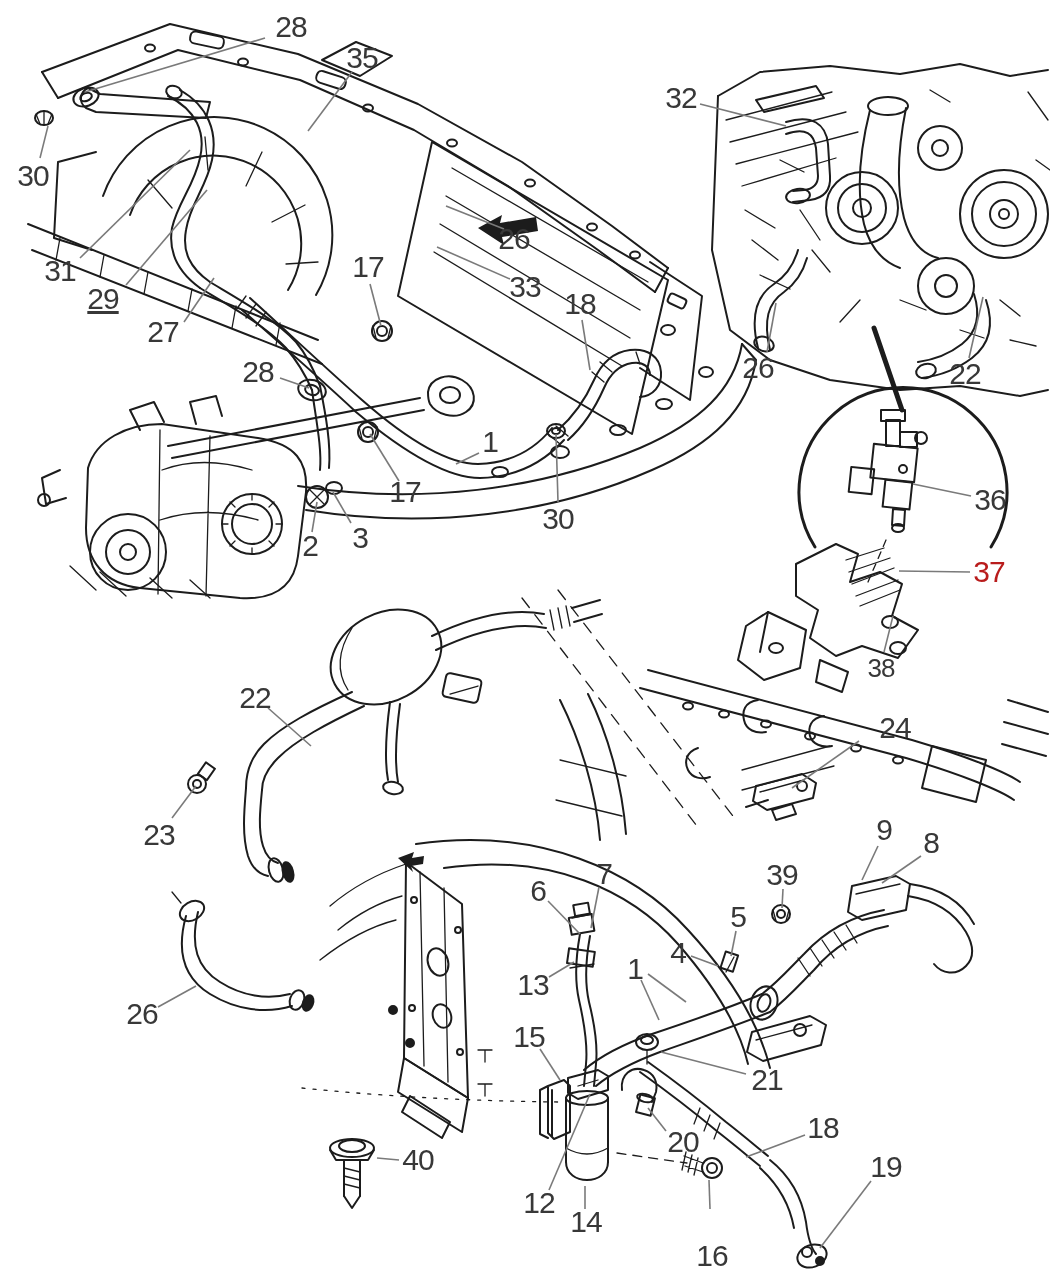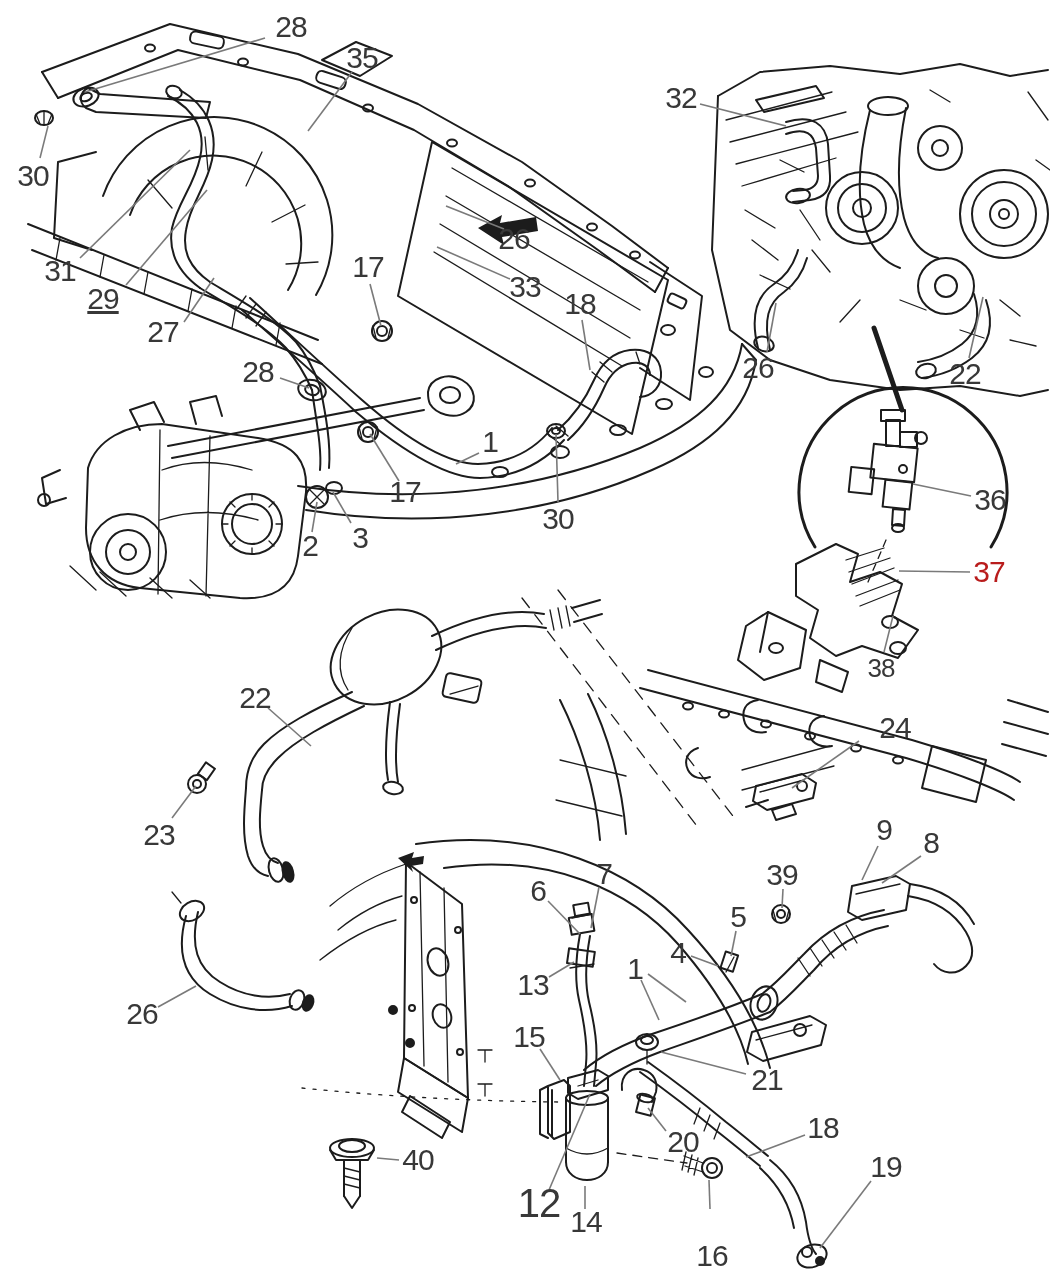--- a/index.html
+++ b/index.html
@@ -386,17 +386,17 @@
       <div class="callout" style="left: 782px; top: 875px; color: rgb(56, 56, 56); font-size: 30px;">39</div>
       <div class="callout" style="left: 884px; top: 830px; color: rgb(56, 56, 56); font-size: 30px;">9</div>
       <div class="callout" style="left: 931px; top: 843px; color: rgb(56, 56, 56); font-size: 30px;">8</div>
       <div class="callout" style="left: 875px; top: 728px; color: rgb(56, 56, 56); font-size: 30px; margin-left: 20px;">24</div>
       <div class="callout" style="left: 529px; top: 1037px; color: rgb(56, 56, 56); font-size: 30px;">15</div>
       <div class="callout" style="left: 767px; top: 1080px; color: rgb(56, 56, 56); font-size: 30px;">21</div>
       <div class="callout" style="left: 683px; top: 1142px; color: rgb(56, 56, 56); font-size: 30px;">20</div>
       <div class="callout" style="left: 823px; top: 1128px; color: rgb(56, 56, 56); font-size: 30px;">18</div>
       <div class="callout" style="left: 886px; top: 1167px; color: rgb(56, 56, 56); font-size: 30px;">19</div>
       <div class="callout" style="left: 418px; top: 1160px; color: rgb(56, 56, 56); font-size: 30px;">40</div>
-      <div class="callout" style="left: 539px; top: 1203px; color: rgb(56, 56, 56); font-size: 40px;">12</div>
+      <div class="callout" style="left: 539px; top: 1203px; color: rgb(56, 56, 56); font-size: 30px;">12</div>
       <div class="callout" style="left: 586px; top: 1222px; color: rgb(56, 56, 56); font-size: 30px;">14</div>
       <div class="callout" style="left: 712px; top: 1223px; color: rgb(56, 56, 56); font-size: 30px; margin-top: 33px;">16</div>
     </div>
 </div>
 
 </body></html>

